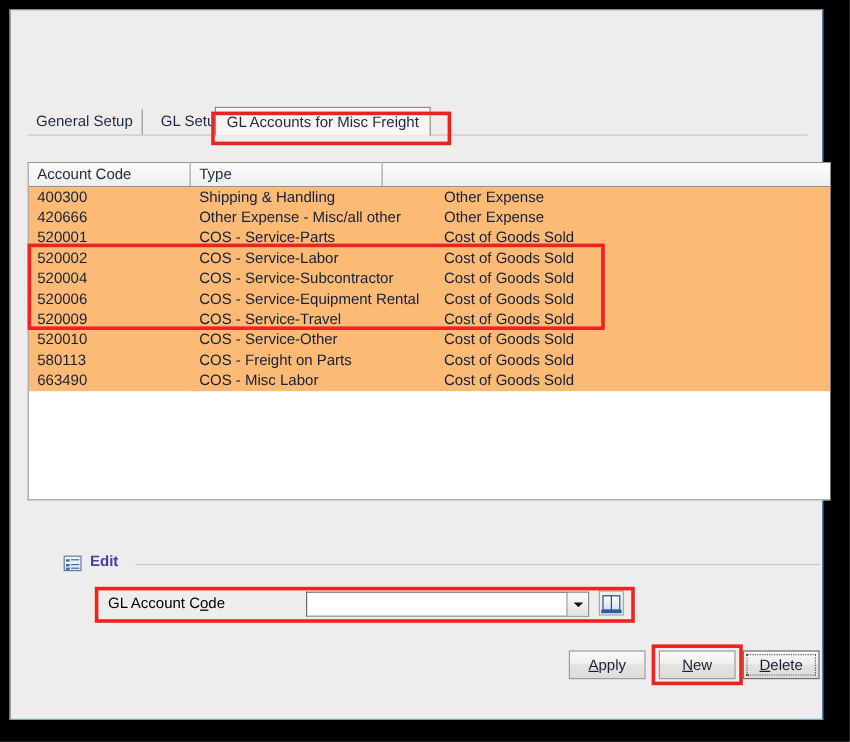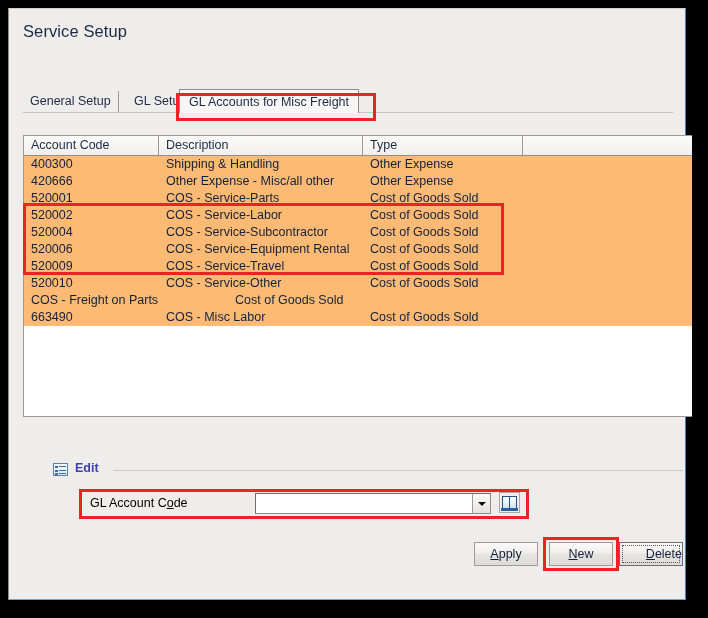--- a/index.html
+++ b/index.html
@@ -341,21 +341,20 @@
   }
   .btn u { text-decoration: underline; }
 
   #btn-apply { left: 465px; top: 533px; width: 64px; }
   #btn-new   { left: 540px; top: 533px; width: 64px; }
   #btn-delete{ left: 610px; top: 533px; width: 64px; }
 
   #btn-delete {
     border: 1px solid #6f6e6c;
     outline: none;
-    text-align: right;
   }
   #btn-delete .focus-ring {
     position: absolute;
     left: 2px; top: 2px; right: 2px; bottom: 2px;
     border: 1px dotted #5c5b59;
     pointer-events: none;
   }
 
   #btn-new-highlight {
     position: absolute;
@@ -367,36 +366,32 @@
     box-sizing: border-box;
     z-index: 6;
     pointer-events: none;
   }
 </style>
 </head>
 <body>
 
 <div id="window">
 
-  <div id="title-bar">
-    <div id="page-title">Service Setup</div>
-  </div>
 
   <div id="tab-strip">
     <div id="tab-underline"></div>
     <div class="tab inactive" id="tab-general">General Setup</div>
     <div class="tab inactive last" id="tab-glsetup">GL Setup</div>
     <div class="tab active" id="tab-misc">GL Accounts for Misc Freight</div>
   </div>
   <div id="tab-highlight"></div>
 
   <div id="grid-wrap">
     <div id="grid-header">
       <div class="hcell c1">Account Code</div>
-      <div class="hcell c2">Description</div>
       <div class="hcell c3">Type</div>
       <div class="hcell c4"></div>
     </div>
     <div id="grid-body">
       <div class="grow">
         <div class="dcell c1">400300</div>
         <div class="dcell c2">Shipping &amp; Handling</div>
         <div class="dcell c3">Other Expense</div>
         <div class="dcell c4"></div>
       </div>
@@ -436,20 +431,21 @@
         <div class="dcell c3">Cost of Goods Sold</div>
         <div class="dcell c4"></div>
       </div>
       <div class="grow">
         <div class="dcell c1">520010</div>
         <div class="dcell c2">COS - Service-Other</div>
         <div class="dcell c3">Cost of Goods Sold</div>
         <div class="dcell c4"></div>
       </div>
       <div class="grow">
+        <div class="dcell c1">580113</div>
         <div class="dcell c2">COS - Freight on Parts</div>
         <div class="dcell c3">Cost of Goods Sold</div>
         <div class="dcell c4"></div>
       </div>
       <div class="grow">
         <div class="dcell c1">663490</div>
         <div class="dcell c2">COS - Misc Labor</div>
         <div class="dcell c3">Cost of Goods Sold</div>
         <div class="dcell c4"></div>
       </div>

